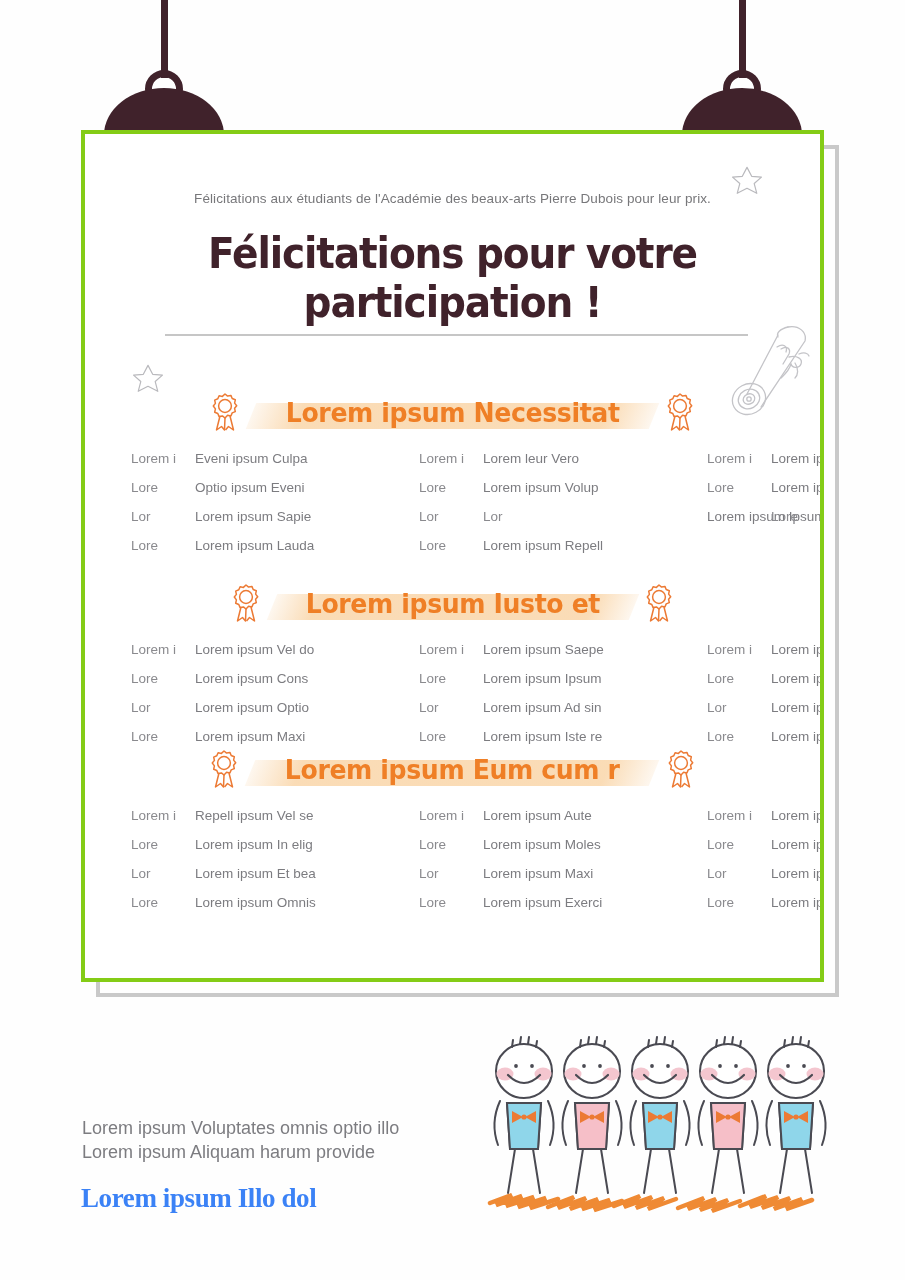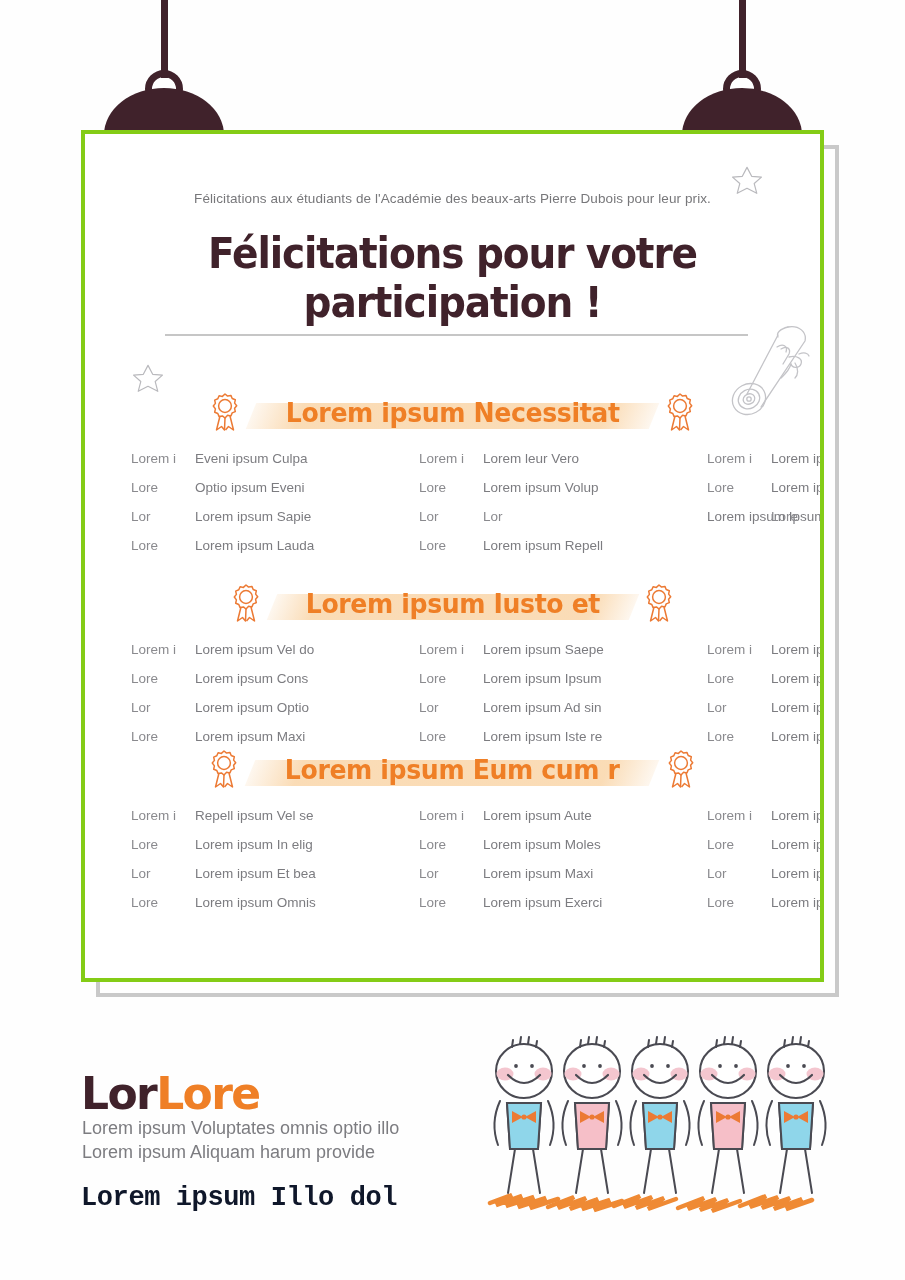--- a/index.html
+++ b/index.html
@@ -206,23 +206,23 @@
     color: #7c7c80;
   }
   .foot-line-1 { top: 83px; }
   .foot-line-2 { top: 107px; text-align: center; }
   .foot-big {
     position: absolute;
     left: 81px;
     top: 148px;
     font-size: 27px;
     font-weight: bold;
-    color: #0f172a;
+    color: #3b82f6;
     letter-spacing: -0.4px;
-    font-family: Liberation Mono, monospace;
+    font-family: Liberation Serif, serif;
   }
   .kids { position: absolute; left: 482px; top: 0px; width: 360px; height: 190px; }
 </style>
 </head>
 <body>
 
 <div class="lamp lamp-left">
   <div class="cord"></div>
   <div class="ring"></div>
   <div class="shade"></div>
@@ -423,23 +423,20 @@
       <div class="cell rank">Lore</div>
       <div class="cell">Lorem ipsum Exerci</div>
       <div class="cell rank">Lore</div>
       <div class="cell">Lorem ipsum Est sit</div>
     </div>
   </div>
 
 </div>
 
 <div class="footer">
-  <div class="logo">
-    <span class="part-a">Lor</span><span class="part-b">Lore</span>
-  </div>
   <div class="foot-line foot-line-1">Lorem ipsum Voluptates omnis optio illo</div>
   <div class="foot-line foot-line-2">Lorem ipsum Aliquam harum provide</div>
   <div class="foot-big">Lorem ipsum Illo dol</div>
 
   <svg class="kids" viewBox="0 0 360 190">
     <defs>
       <g id="kid">
 
         <ellipse cx="0" cy="26" rx="28" ry="27" fill="#ffffff" stroke="#4a4a52" stroke-width="2.1"></ellipse>
 

